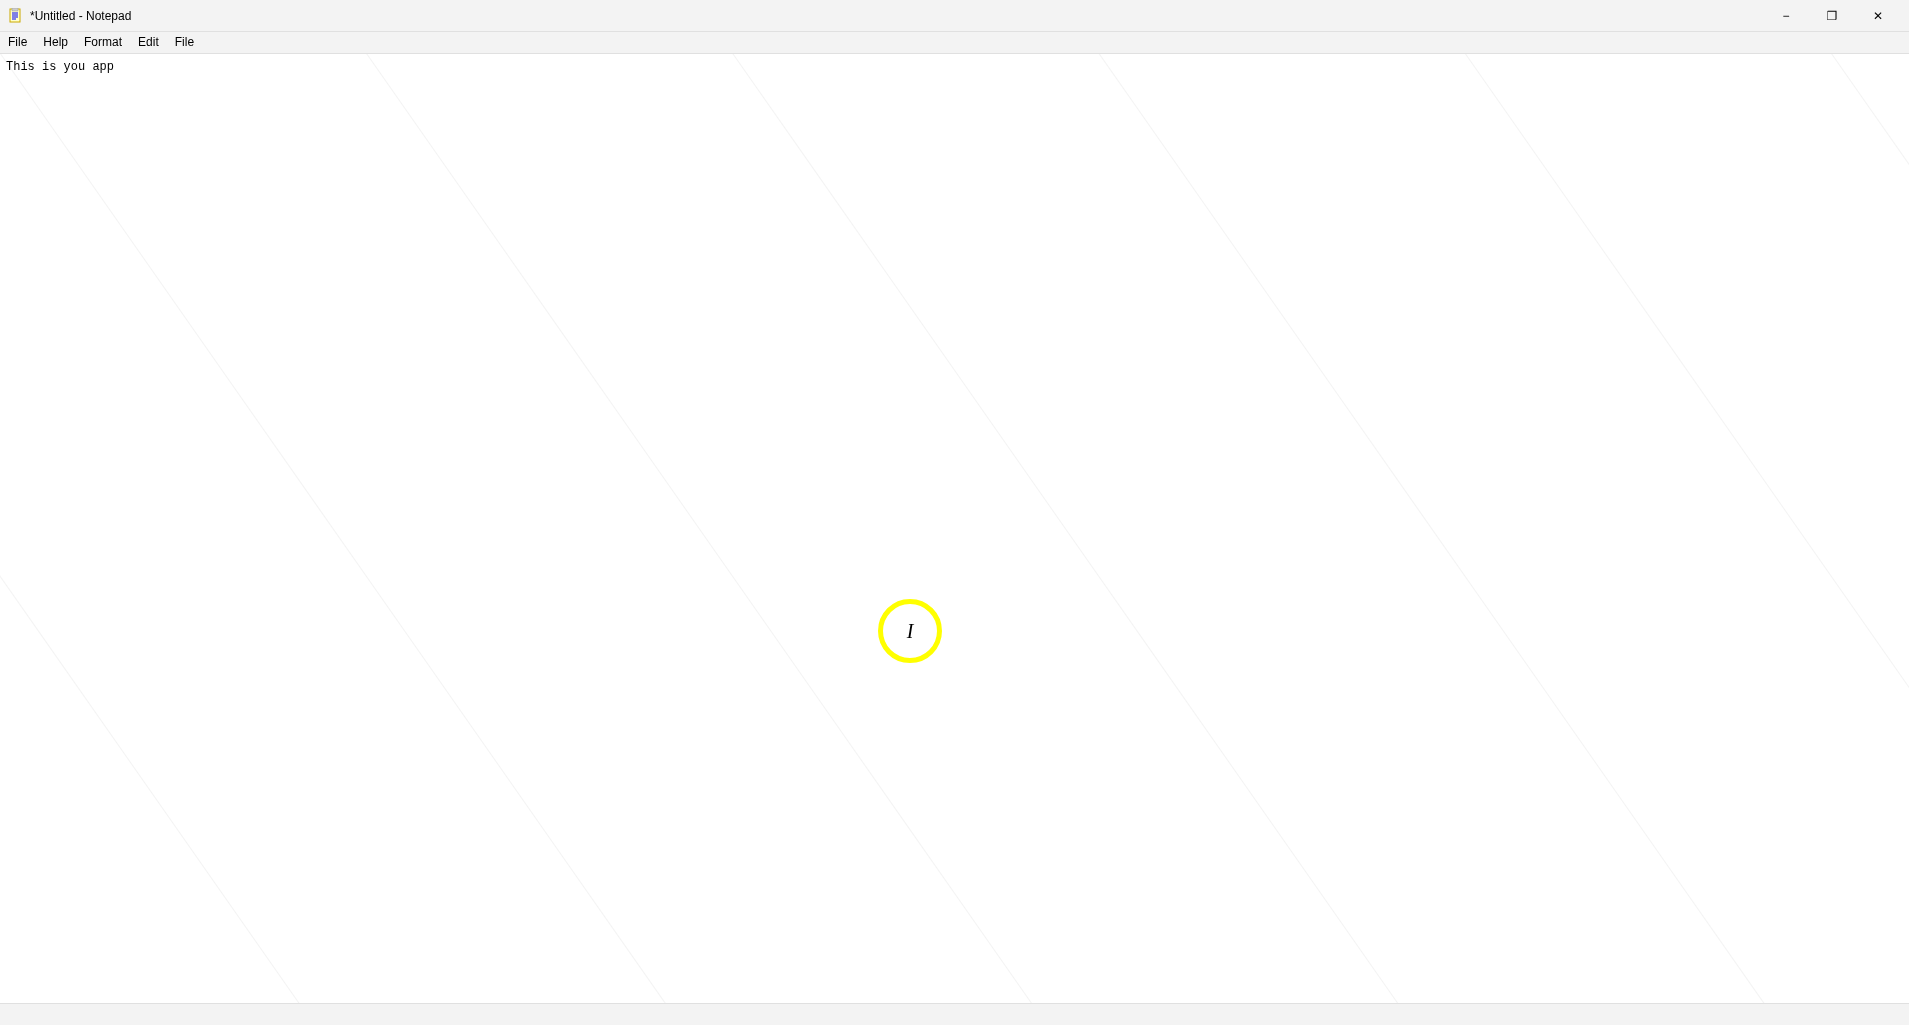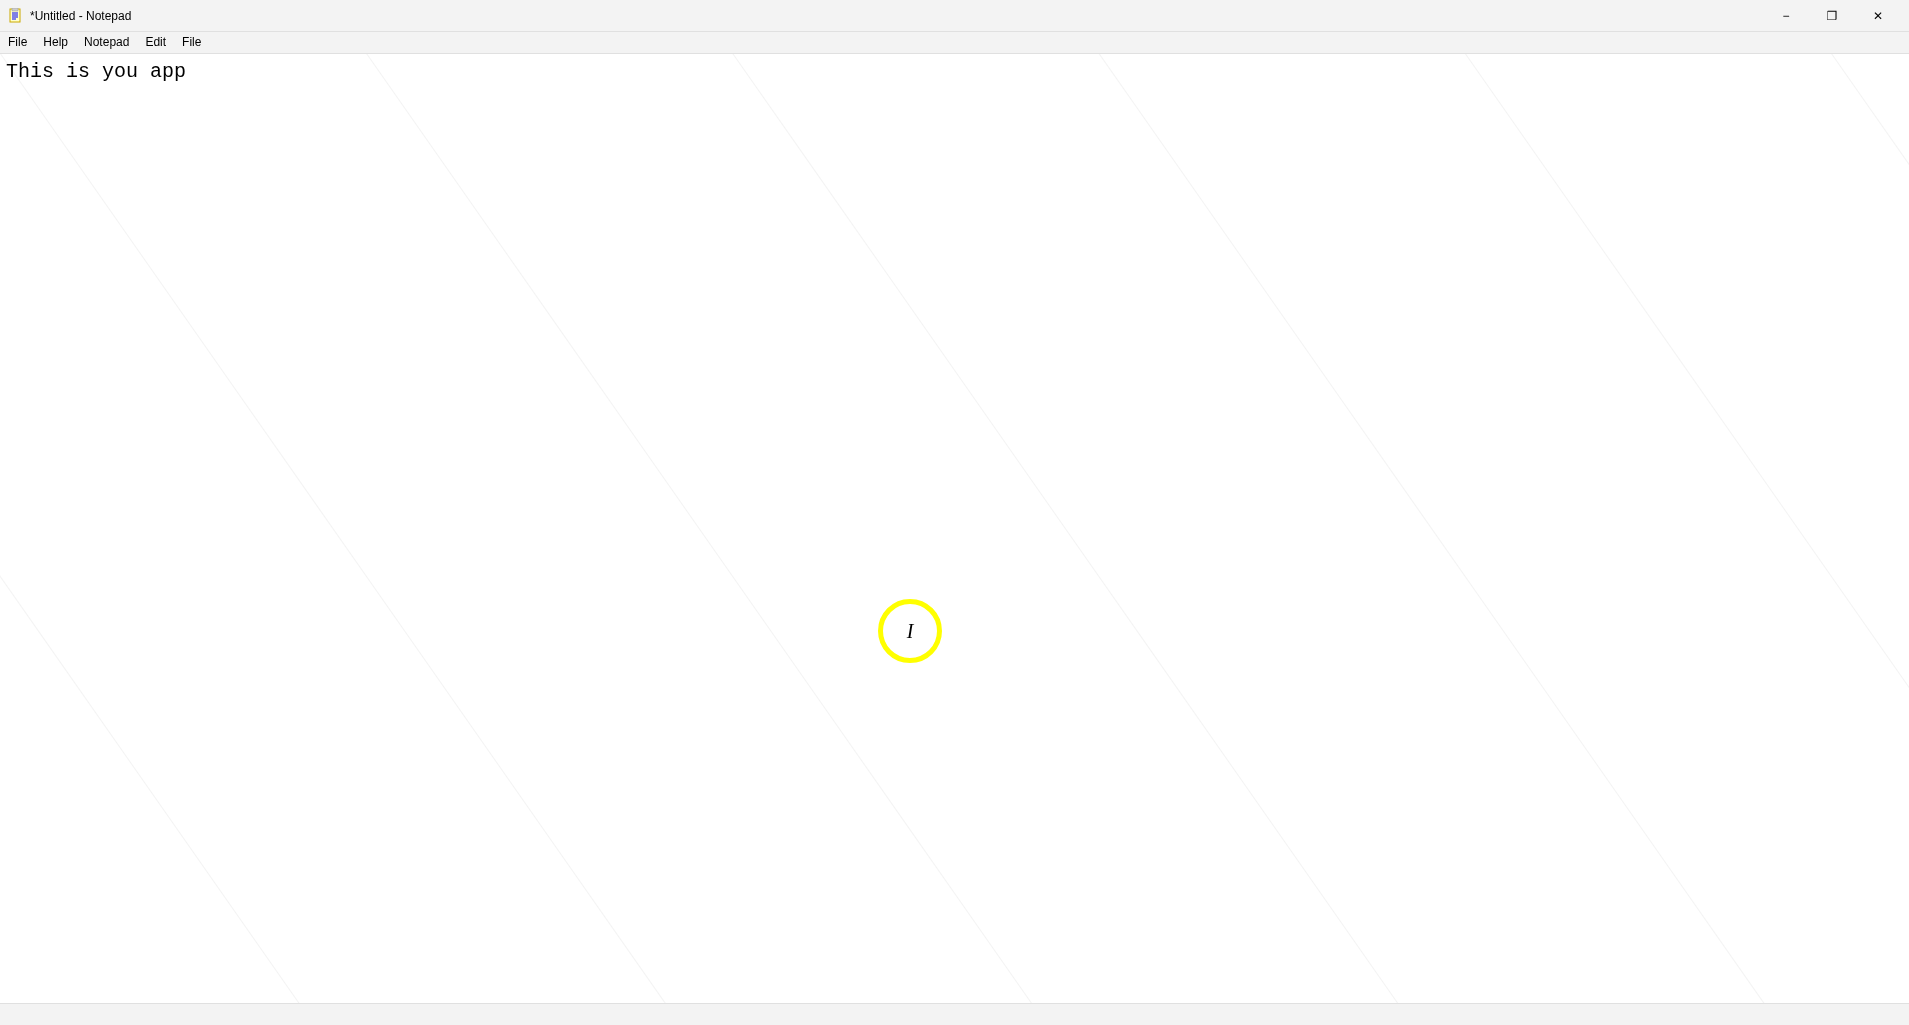--- a/index.html
+++ b/index.html
@@ -102,21 +102,21 @@
       background: #ffffff;
     }
 
     .editor-textarea {
       width: 100%;
       height: 100%;
       border: none;
       outline: none;
       resize: none;
       font-family: 'Courier New', Courier, monospace;
-      font-size: 20px;
+      font-size: 12px;
       padding: 6px 6px;
       background: transparent;
       color: #000000;
       position: relative;
       z-index: 2;
     }
 
     
     .diagonal-lines {
       position: absolute;
@@ -189,21 +189,21 @@
   <div class="title-bar-controls">
     <button class="title-bar-btn">−</button>
     <button class="title-bar-btn">❐</button>
     <button class="title-bar-btn close">✕</button>
   </div>
 </div>
 
 <div class="menu-bar">
   <div class="menu-item">File</div>
   <div class="menu-item">Help</div>
-  <div class="menu-item">Notepad</div>
+  <div class="menu-item">Format</div>
   <div class="menu-item">Edit</div>
   <div class="menu-item">File</div>
 </div>
 
 <div class="editor-container">
   
   <svg class="diagonal-lines" xmlns="http://www.w3.org/2000/svg">
     <defs>
       <pattern id="diag" width="300" height="300" patternUnits="userSpaceOnUse" patternTransform="rotate(-35)">
         <line x1="0" y1="0" x2="0" y2="300" stroke="#e8e8e8" stroke-width="1"></line>

